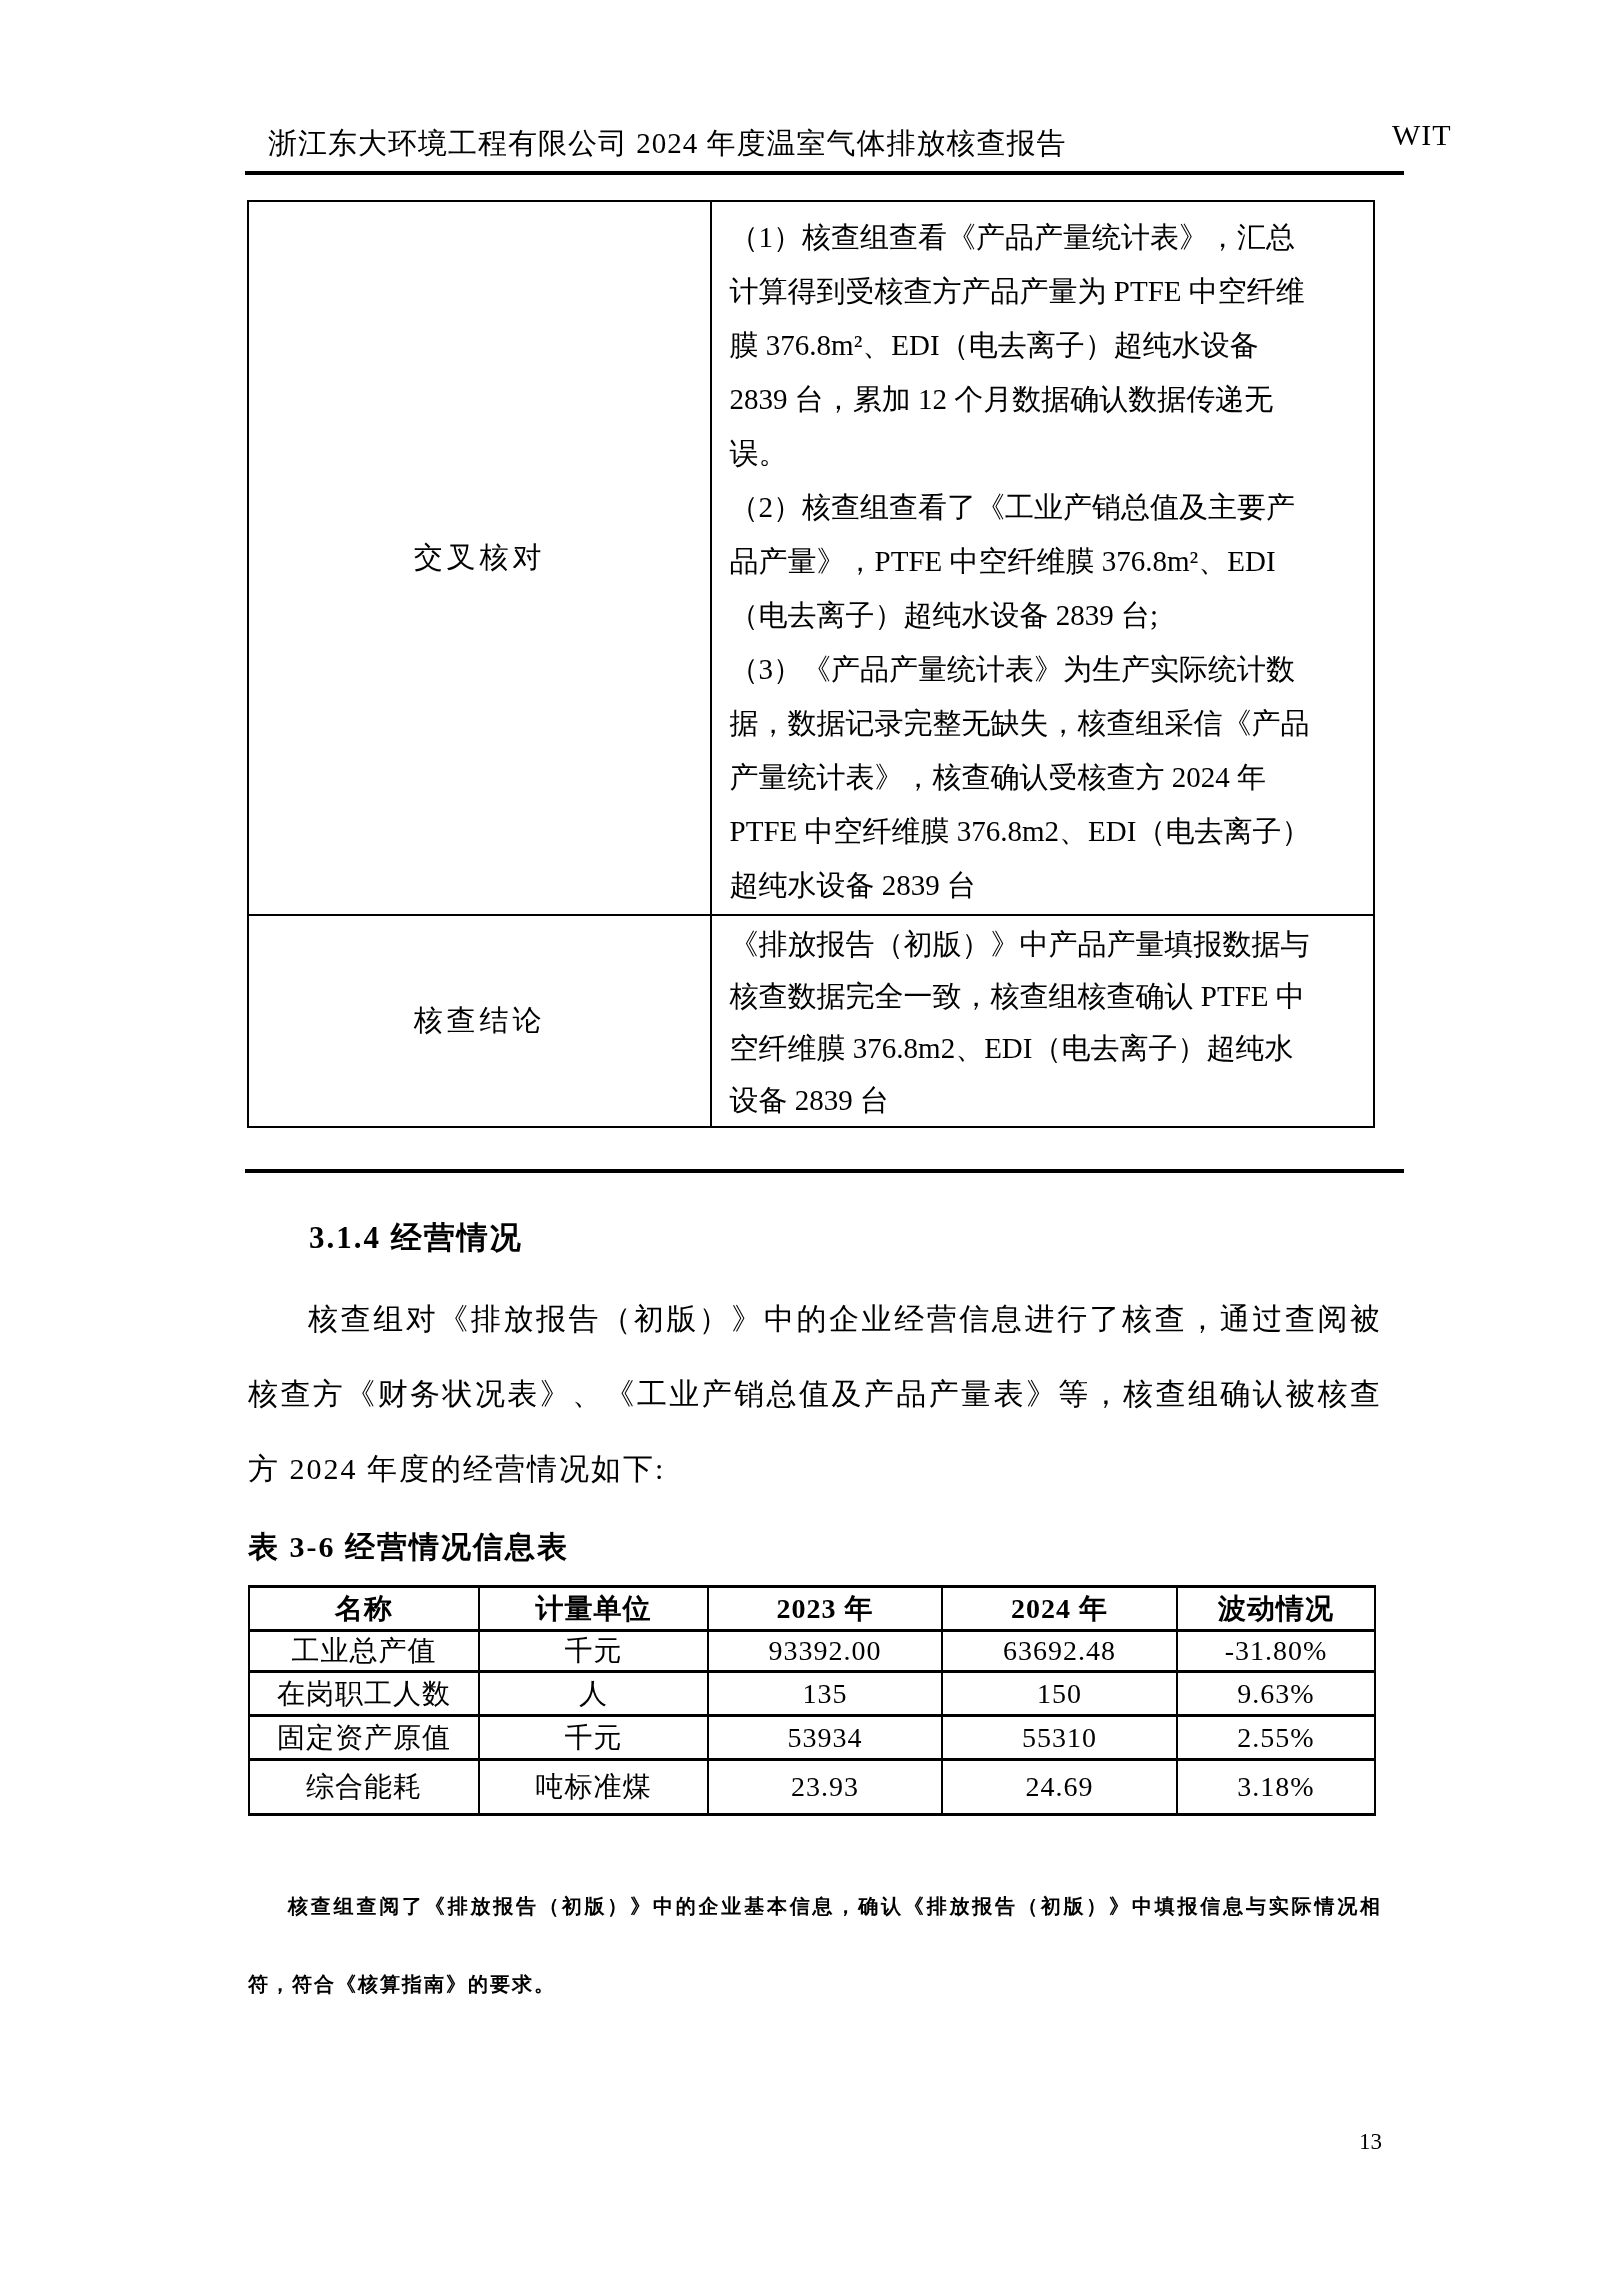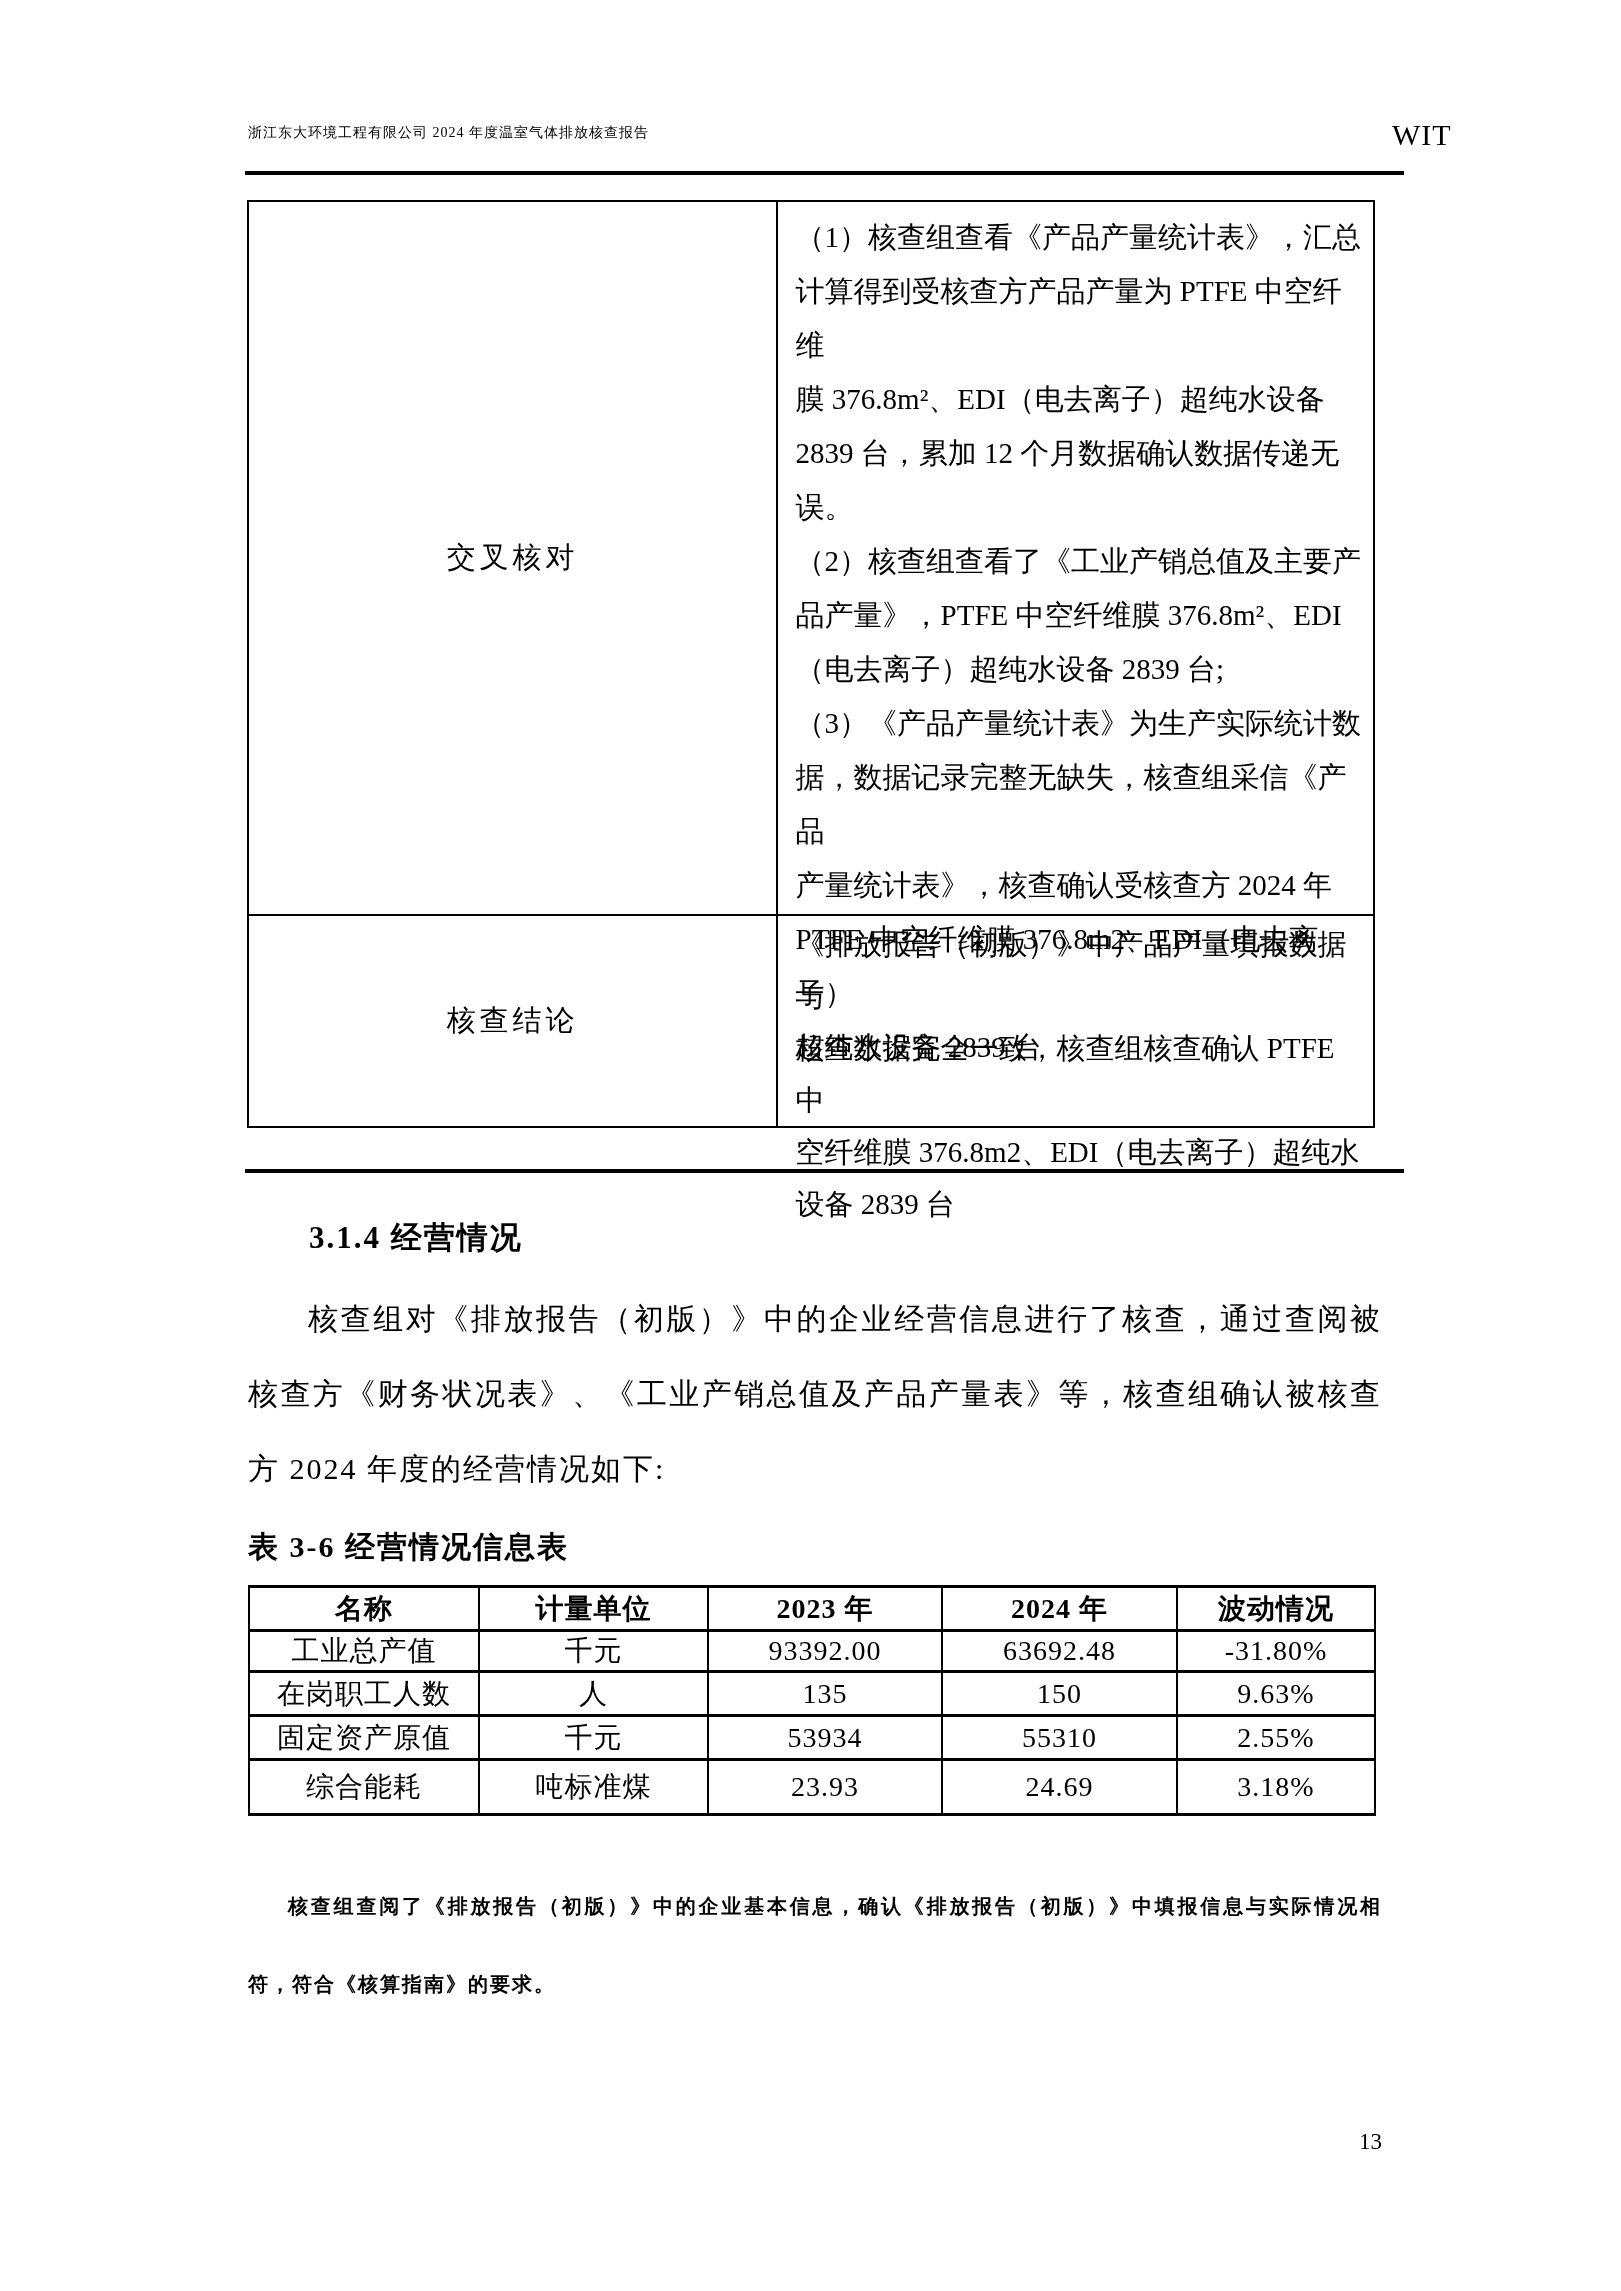--- a/index.html
+++ b/index.html
@@ -5,40 +5,40 @@
   html,body{margin:0;padding:0;background:#ffffff;}
   body{
     width:1621px;height:2292px;position:relative;
     font-family:"Liberation Serif","DejaVu Serif",serif;
     color:#000;
   }
   .page{position:absolute;left:0;top:0;width:1621px;height:2292px;background:#fff;overflow:hidden;}
 
   
   .header-title{
-    position:absolute;left:248px;top:124px;
-    font-size:14px;letter-spacing:1px;white-space:nowrap;
+    position:absolute;left:268px;top:124px;
+    font-size:29px;letter-spacing:1px;white-space:nowrap;
   }
   .header-mark{
     position:absolute;left:1392px;top:118px;
     font-size:30px;letter-spacing:1px;
   }
   .header-rule{
     position:absolute;left:245px;top:171px;width:1159px;height:3.9px;background:#000;
   }
 
   
   .audit-table{
     position:absolute;left:247px;top:200px;width:1128px;
     border:2.9px solid #000;box-sizing:border-box;
   }
   .audit-row{display:flex;box-sizing:border-box;}
   .audit-row.second{border-top:2.9px solid #000;}
   .audit-label{
-    width:529px;border-right:2px solid #000;box-sizing:border-box;
+    width:463px;border-right:2px solid #000;box-sizing:border-box;
     display:flex;align-items:center;justify-content:center;
     font-size:29px;letter-spacing:3.9px;
   }
   .audit-content{
     flex:1;box-sizing:border-box;
     padding:7.8px 11.8px 0 17.6px;
     font-size:29px;white-space:pre-line;text-align:left;
   }
   .audit-row.first{height:712px;}
   .audit-row.first .audit-content{line-height:54px;}

